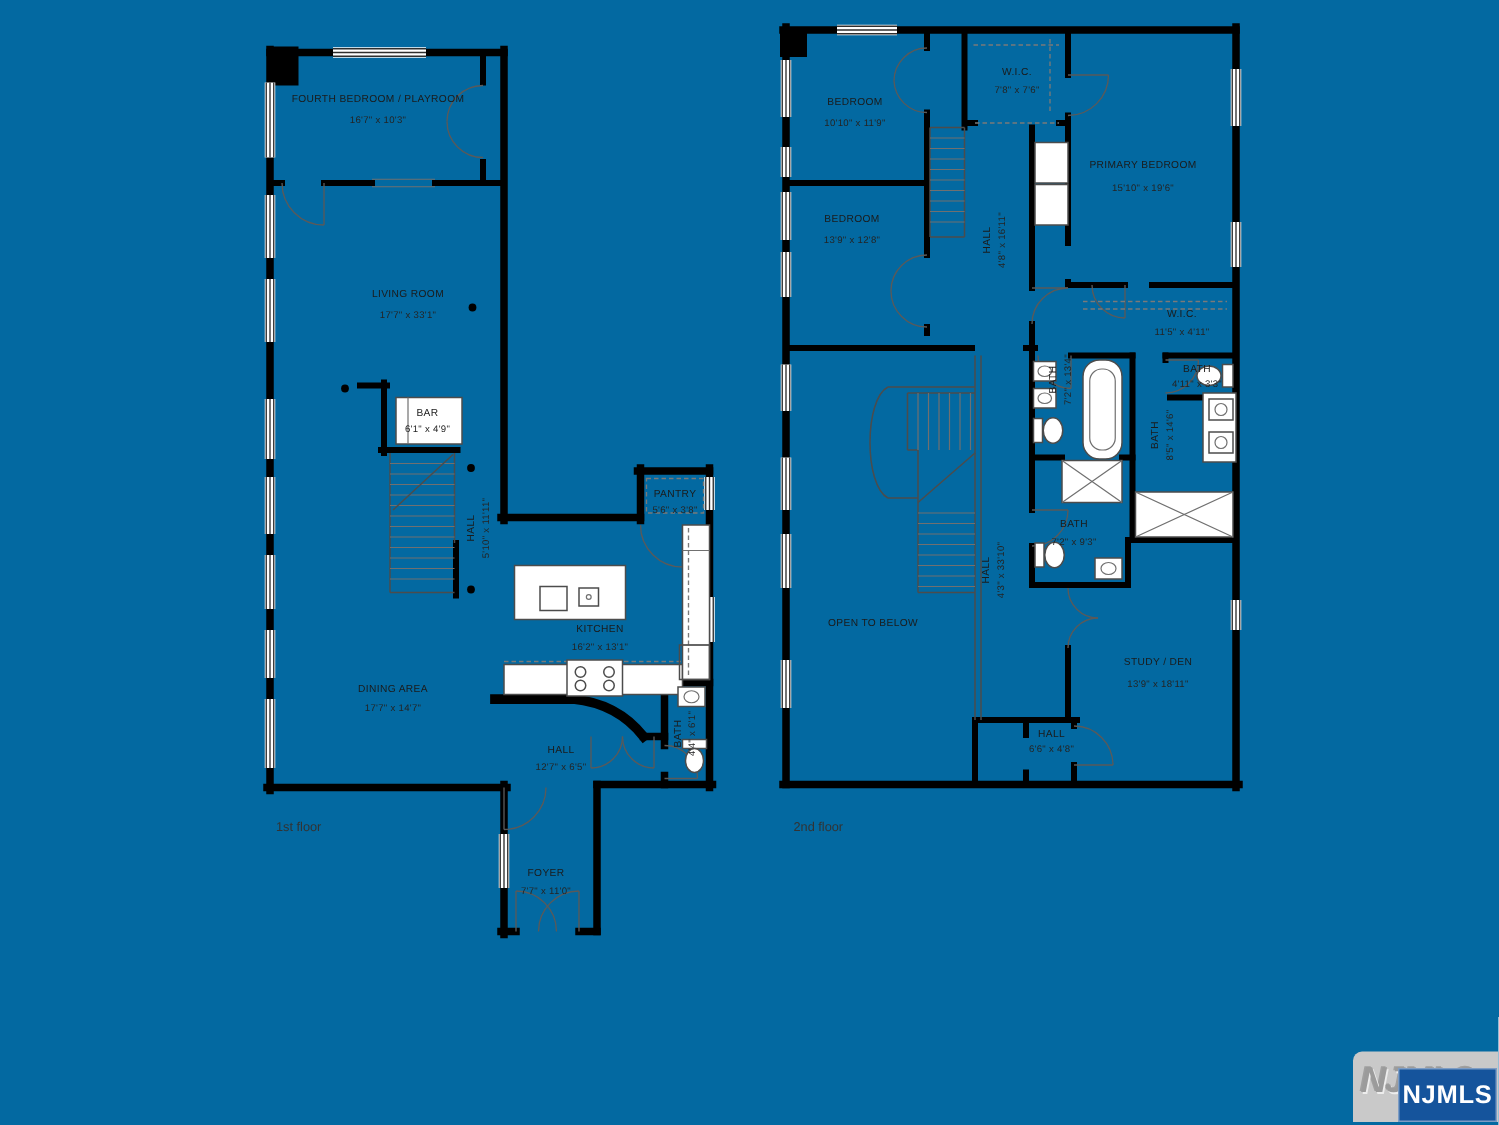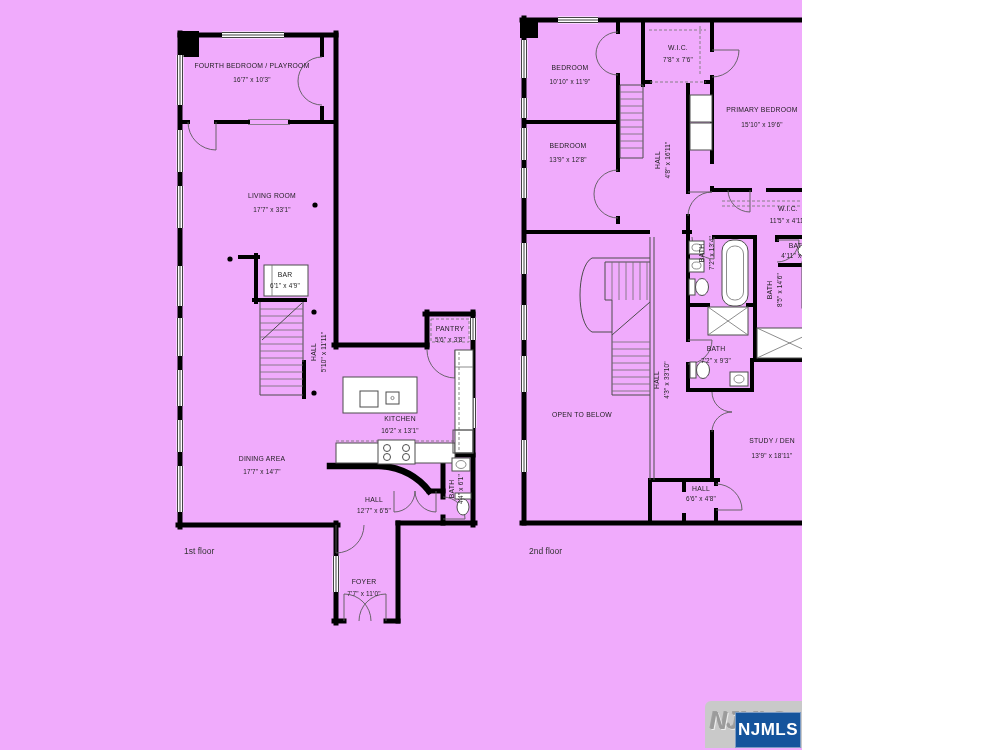--- a/index.html
+++ b/index.html
@@ -1,16 +1,16 @@
 <!DOCTYPE html>
 <html><head>
 <meta charset="utf-8">
 <style>
   html,body{margin:0;padding:0;background:#fff;}
-  .canvas{position:relative;width:802px;height:750px;background:#f0abfc;overflow:hidden;
+  .canvas{position:relative;width:999px;height:750px;background:#0369a1;overflow:hidden;
           font-family:"Liberation Sans",sans-serif;}
   .plan-svg{position:absolute;left:0;top:0;}
   
   .w   {stroke:#000;stroke-width:5;fill:none;stroke-linecap:square;}
   .w4  {stroke:#000;stroke-width:4;fill:none;stroke-linecap:square;}
   .w6  {stroke:#000;stroke-width:6.5;fill:none;stroke-linecap:square;}
   .t   {stroke:#4c4c4c;stroke-width:1;fill:none;}
   .t2  {stroke:#707070;stroke-width:.8;fill:none;}
   .arc {stroke:#5a5a5a;stroke-width:.9;fill:none;}
   .d   {stroke:#7a7a7a;stroke-width:.9;fill:none;stroke-dasharray:3 2;}

